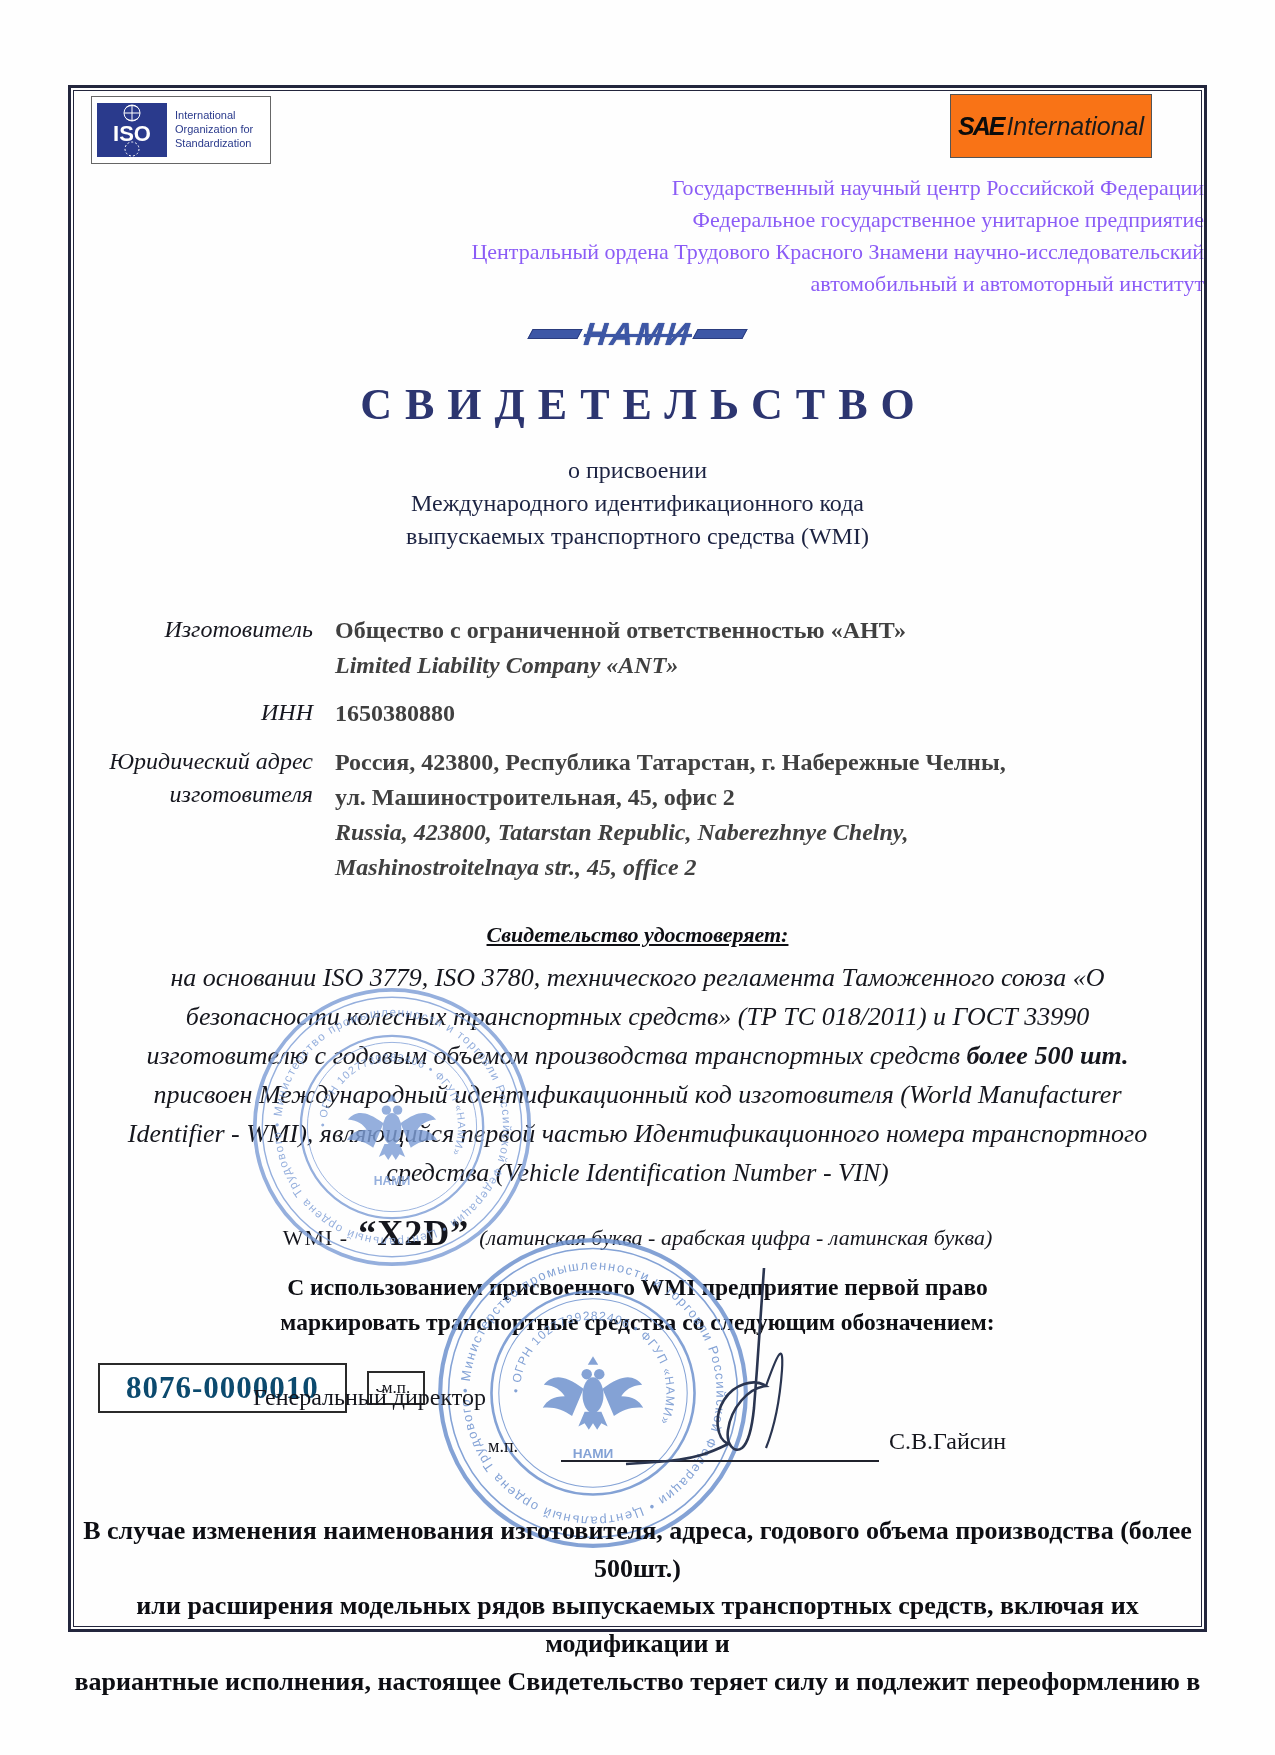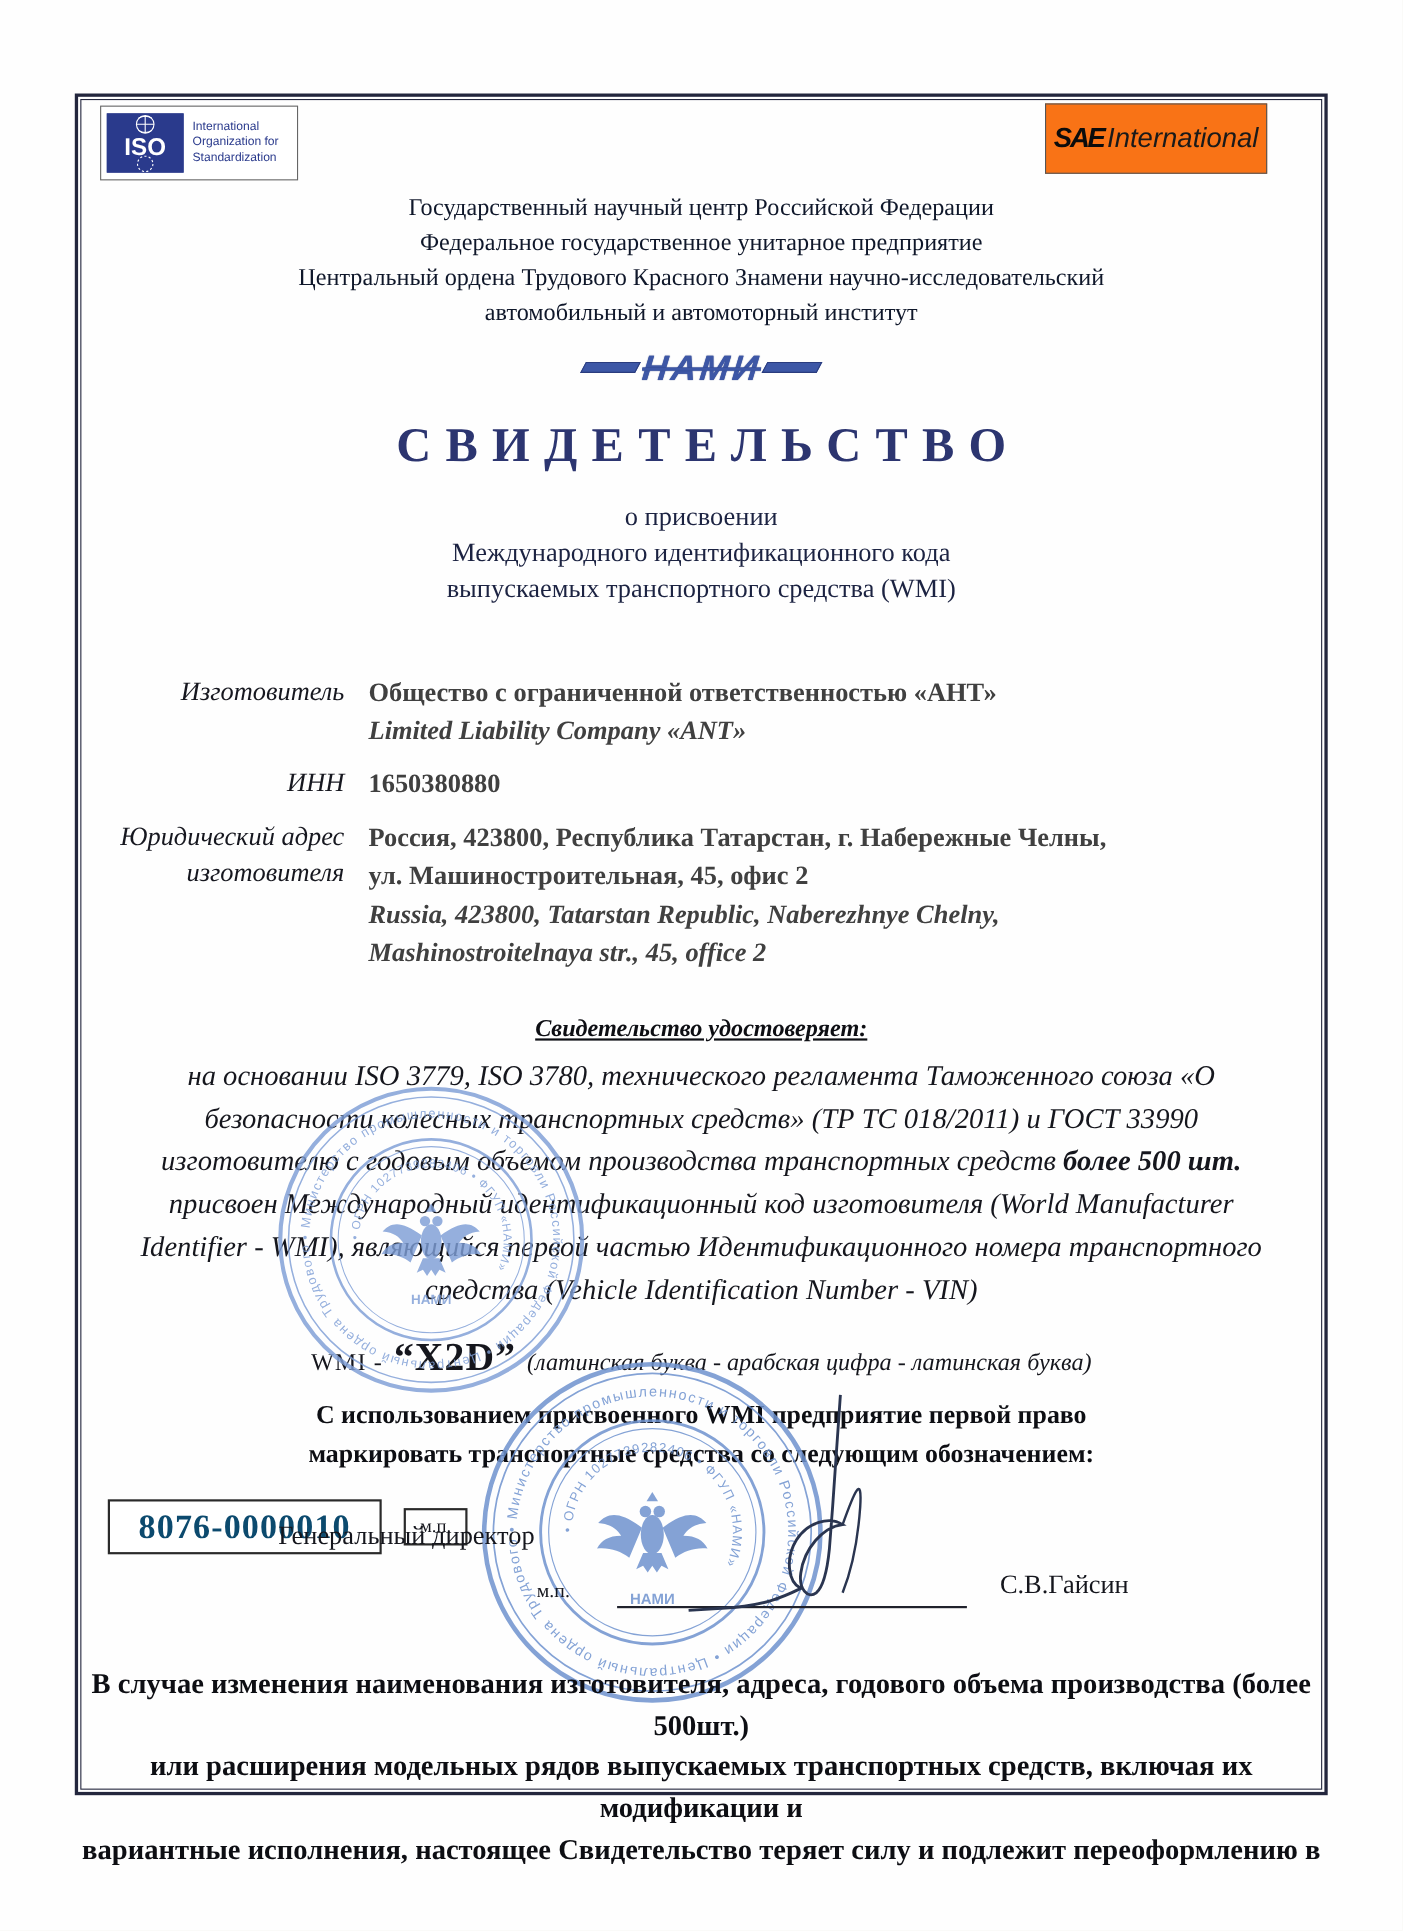--- a/index.html
+++ b/index.html
@@ -14,21 +14,21 @@
            background:#fff;display:flex;align-items:center;}
   .iso-emblem{width:70px;height:54px;background:#2a3a8c;margin-left:5px;flex:0 0 auto;}
   .iso-text{font-family:"Liberation Sans",sans-serif;font-size:11px;line-height:1.25;
             color:#2a3a8c;padding-left:8px;}
   .sae-box{position:absolute;right:52px;top:6px;width:200px;height:62px;border:1px solid #555;
            background:#f97316;display:flex;align-items:center;justify-content:center;
            font-family:"Liberation Sans",sans-serif;font-size:25px;}
   .sae-bold{font-weight:bold;font-style:italic;letter-spacing:-2px;color:#0c0c0c;}
   .sae-rest{font-style:italic;color:#1a1a1a;margin-left:3px;}
 
-  .org-header{margin-top:84px;text-align:center;font-size:22px;line-height:1.45;color:#0f172a;}
+  .org-header{margin-top:84px;text-align:right;font-size:22px;line-height:1.45;color:#8b5cf6;}
 
   .nami{margin-top:16px;display:flex;align-items:center;justify-content:center;}
   .nami-bar{width:48px;height:8px;background:#3d57a6;transform:skewX(-28deg);
             border:1px solid #2a3c7e;}
   .nami-text{font-family:"Liberation Sans",sans-serif;color:#3d57a6;font-weight:bold;
              font-style:italic;font-size:32px;letter-spacing:3px;margin:0 -8px;
              text-shadow:0 0 1px #2a3c7e;transform:skewX(-6deg);padding:0 12px;
              text-decoration:line-through;}
 
   .title{margin-top:26px;text-align:center;font-size:44px;font-weight:bold;color:#2c3570;
@@ -58,21 +58,21 @@
 
   .marking-row{margin-top:24px;padding-left:27px;display:flex;align-items:center;}
   .marking-box{border:2px solid #2a2a2a;padding:5px 26px;font-size:31px;font-weight:bold;
                letter-spacing:1px;color:#0c4a6e;background:rgba(255,255,255,.6);}
   .mp-box{border:2px solid #2a2a2a;margin-left:20px;padding:5px 13px;font-size:17px;
           color:#15161d;background:rgba(255,255,255,.4);}
 
   .sig-role{position:absolute;left:182px;top:1296px;font-size:24px;color:#15161d;}
   .sig-mp{position:absolute;left:417px;top:1348px;font-size:18px;color:#15161d;}
   .sig-line{position:absolute;left:490px;top:1372px;width:318px;border-bottom:2px solid #20222c;}
-  .sig-name{position:absolute;left:838px;top:1340px;font-size:24px;color:#15161d;}
+  .sig-name{position:absolute;left:818px;top:1340px;font-size:24px;color:#15161d;}
 
   .footer-note{position:absolute;left:0;top:1424px;width:100%;text-align:center;
                font-weight:bold;font-size:26px;line-height:1.45;color:#0d0e13;}
 
   .stamp{position:absolute;pointer-events:none;}
   .stamp-1{left:180px;top:898px;width:282px;height:282px;opacity:.82;}
   .stamp-2{left:365px;top:1148px;width:314px;height:314px;opacity:.85;}
   .sig-svg{position:absolute;left:545px;top:1150px;width:250px;height:240px;}
 </style>
 </head>

